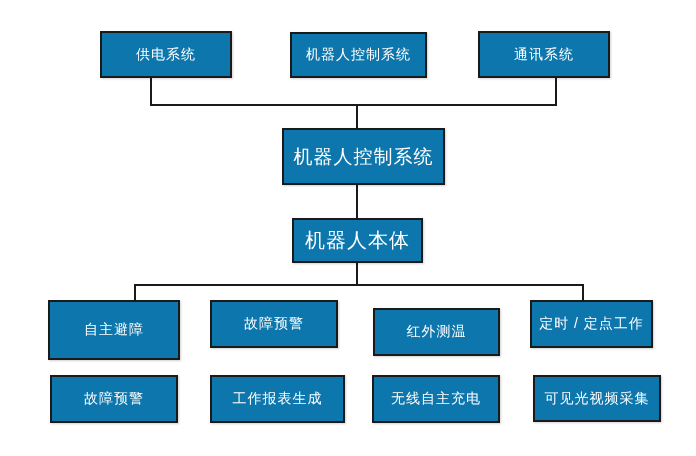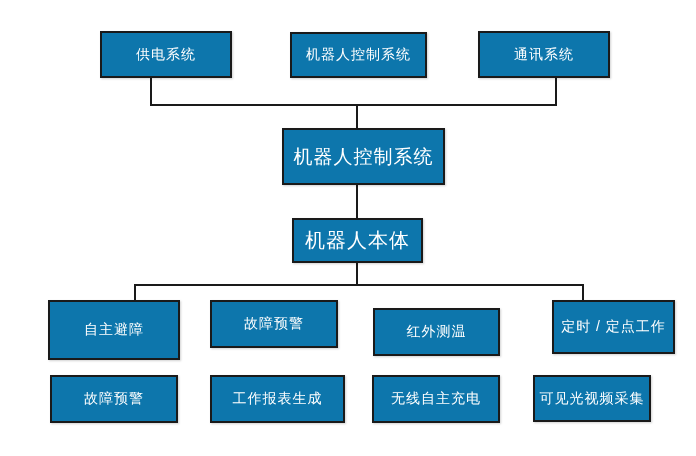--- a/index.html
+++ b/index.html
@@ -59,23 +59,23 @@
   <div class="node lg" style="left:282px;top:128px;width:163px;height:57px">机器人控制系统</div>
 
   <div class="node md" style="left:292px;top:218px;width:131px;height:45px">机器人本体</div>
 
   <div class="node" style="left:48px;top:300px;width:132px;height:60px">自主避障</div>
 
   <div class="node" style="left:210px;top:300px;width:128px;height:48px">故障预警</div>
 
   <div class="node" style="left:373px;top:308px;width:127px;height:48px">红外测温</div>
 
-  <div class="node" style="left:552px;top:300px;width:123px;height:54px">定时 / 定点工作</div>
+  <div class="node" style="left:530px;top:300px;width:123px;height:48px">定时 / 定点工作</div>
 
   <div class="node" style="left:50px;top:375px;width:128px;height:48px">故障预警</div>
 
   <div class="node" style="left:372px;top:375px;width:128px;height:48px">无线自主充电</div>
 
   <div class="node" style="left:210px;top:375px;width:135px;height:48px">工作报表生成</div>
 
-  <div class="node" style="left:533px;top:375px;width:118px;height:47px">可见光视频采集</div>
+  <div class="node" style="left:533px;top:375px;width:128px;height:47px">可见光视频采集</div>
 
 </div>
 
 </body></html>

